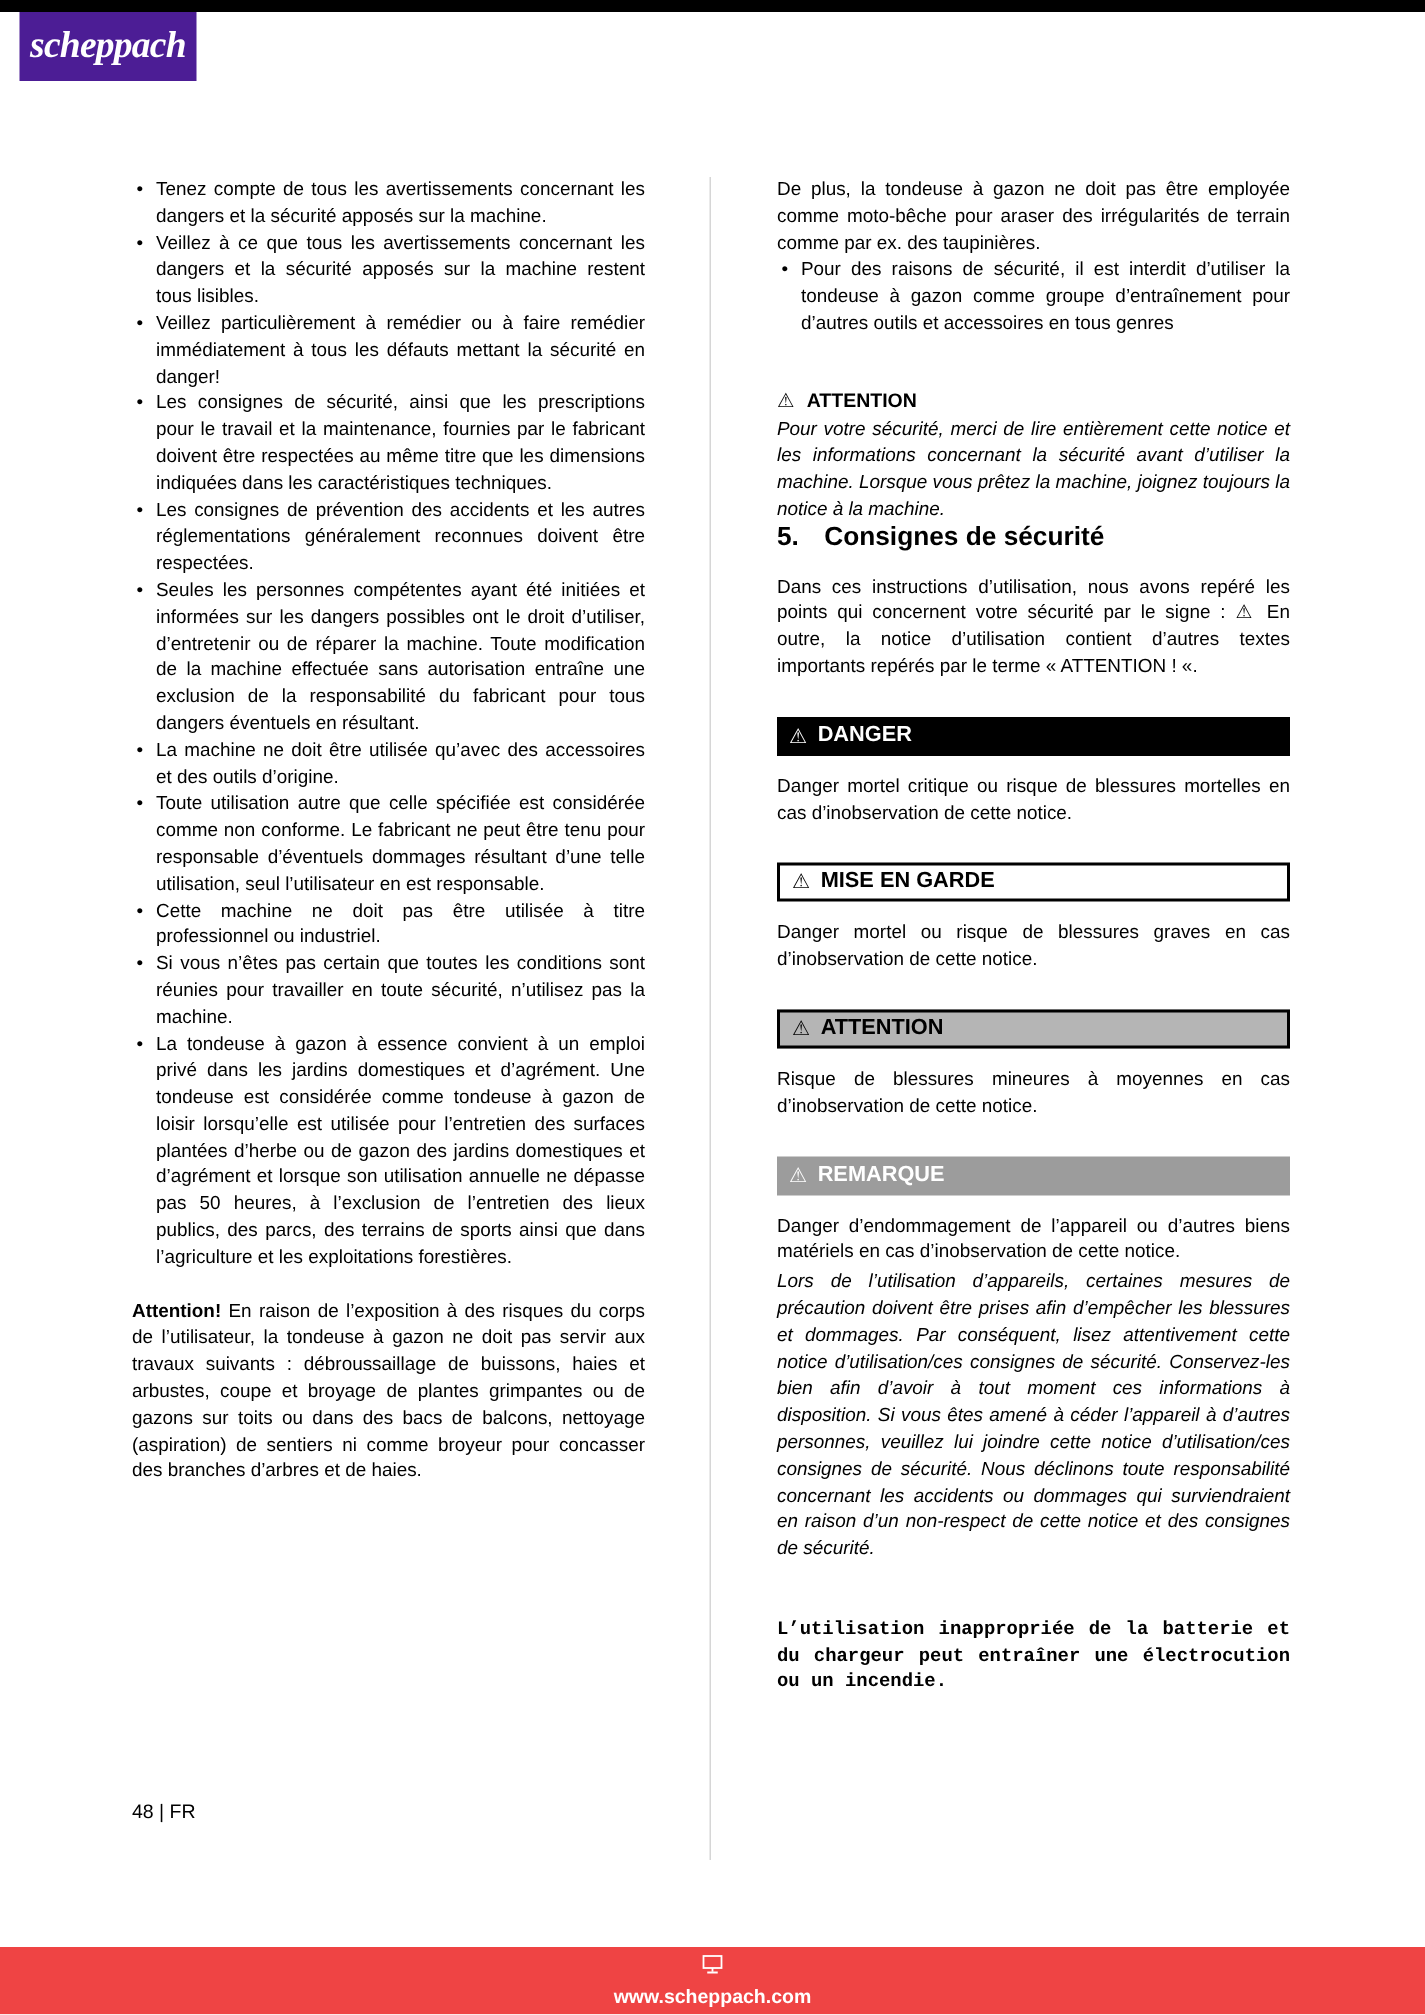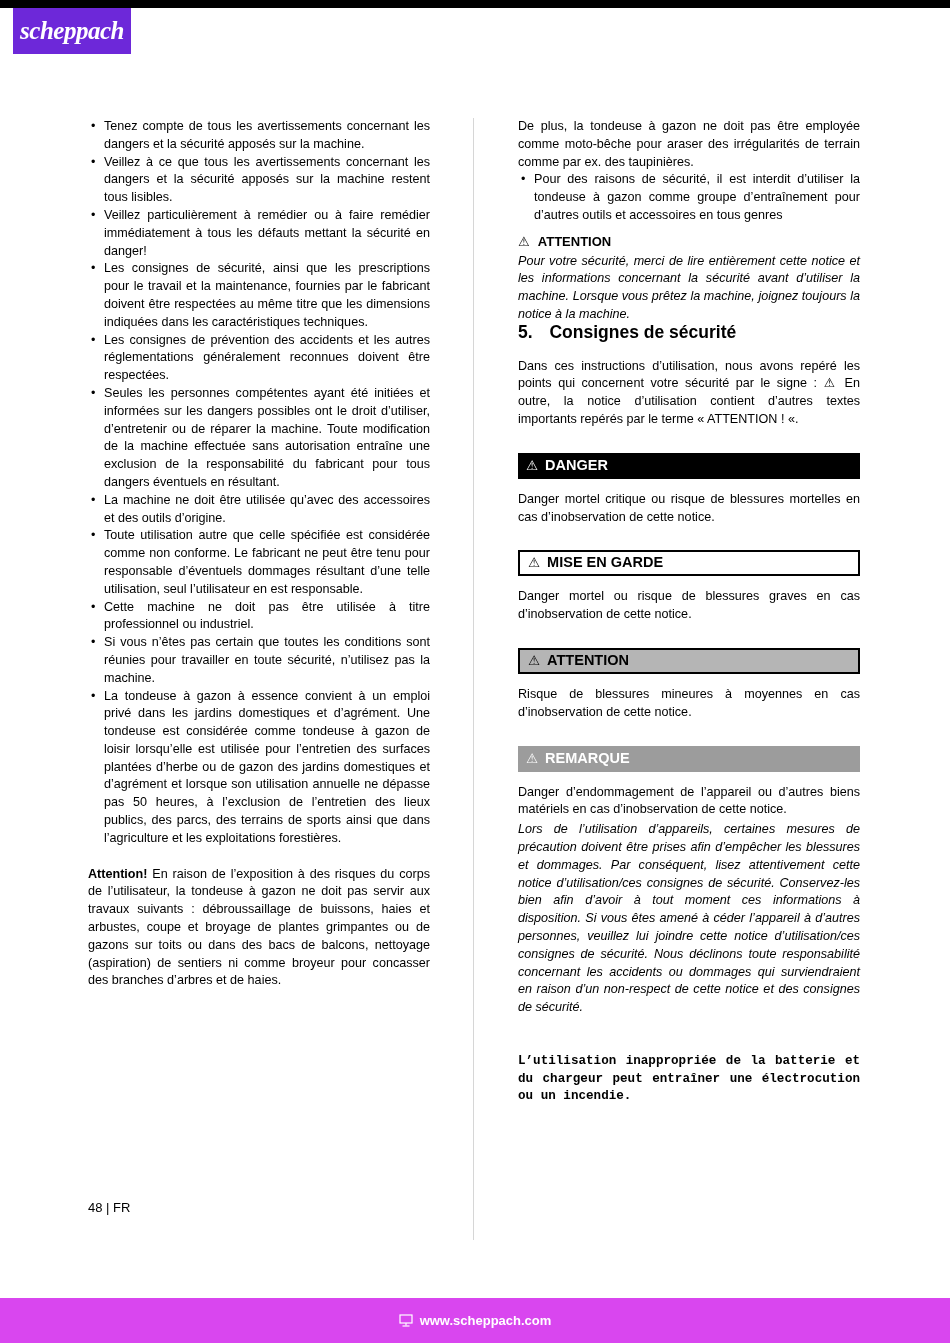--- a/index.html
+++ b/index.html
@@ -2,62 +2,62 @@
 <html lang="fr"><head>
 <meta charset="utf-8">
 <style>
   * { margin:0; padding:0; box-sizing:border-box; }
   html,body { background:#ffffff; }
   body { width:950px; font-family:"Liberation Sans", sans-serif; color:#000; }
   .page { position:relative; width:950px; height:1343px; background:#fff; overflow:hidden; }
 
   
   .top-bar { position:absolute; top:0; left:0; width:100%; height:8px; background:#000; }
-  .logo-box { position:absolute; top:8px; left:13px; width:118px; height:46px; background:#6d28d9;
+  .logo-box { position:absolute; top:8px; left:13px; width:118px; height:46px; background:#4c1d95;
               display:flex; align-items:center; justify-content:center; }
   .logo-text { color:#fff; font-family:"Liberation Serif", serif; font-style:italic; font-weight:bold;
                font-size:25px; letter-spacing:-0.5px; }
 
   
   .col { position:absolute; top:118px; width:342px; font-size:12.6px; line-height:17.8px;
          text-align:justify; hyphens:auto; }
   .col-left { left:88px; }
   .col-right { left:518px; }
   .divider { position:absolute; left:473px; top:118px; width:1px; height:1122px; background:#d6d6d6; }
 
   ul.bullets { list-style:none; }
   ul.bullets li { position:relative; padding-left:16px; }
   ul.bullets li::before { content:"\2022"; position:absolute; left:3px; }
 
   .para { margin-top:18px; }
   strong { font-weight:bold; }
 
-  .note-head { font-size:13px; font-weight:bold; margin-top:8px; text-align:left; }
+  .note-head { font-size:13px; font-weight:bold; margin-top:33px; text-align:left; }
   .note-head .tri-s { margin-right:5px; font-weight:normal; }
   .note-body { margin-top:2px;font-style:italic; }
 
   .section-heading { font-size:17.5px; font-weight:bold; margin-bottom:16px; text-align:left; }
   .section-heading .sec-num { margin-right:12px; }
 
   .warn-box { height:26px; display:flex; align-items:center; padding:0 8px; margin-top:24px;
               font-weight:bold; font-size:14.5px; text-align:left; }
   .warn-box .tri { margin-right:7px; font-weight:normal; font-size:13.5px; }
   .warn-danger   { background:#000000; color:#ffffff; }
   .warn-garde    { background:#ffffff; color:#000000; border:2px solid #000; }
   .warn-attention{ background:#b5b5b5; color:#000000; border:2px solid #000; }
   .warn-remarque { background:#9c9c9c; color:#ffffff; }
   .warn-text { margin-top:12px; }
 
   .closing { margin-top:36px; font-weight:bold;font-family:Liberation Mono, monospace; }
 
   
   .page-number { position:absolute; left:88px; top:1200px; font-size:13px; }
-  .footer-bar { position:absolute; bottom:0; left:0; width:100%; height:45px; background:#d946ef;
+  .footer-bar { position:absolute; bottom:0; left:0; width:100%; height:45px; background:#ef4444;
                 color:#fff; display:flex; align-items:center; justify-content:center; gap:7px;
-                font-size:13px; font-weight:bold; }
+                font-size:13px; font-weight:bold;flex-direction:column; }
   .monitor-icon svg { display:block; }
 </style>
 </head>
 <body>
 
 <div class="page">
 
   <div class="top-bar"></div>
   <div class="logo-box">
     <span class="logo-text">scheppach</span>

